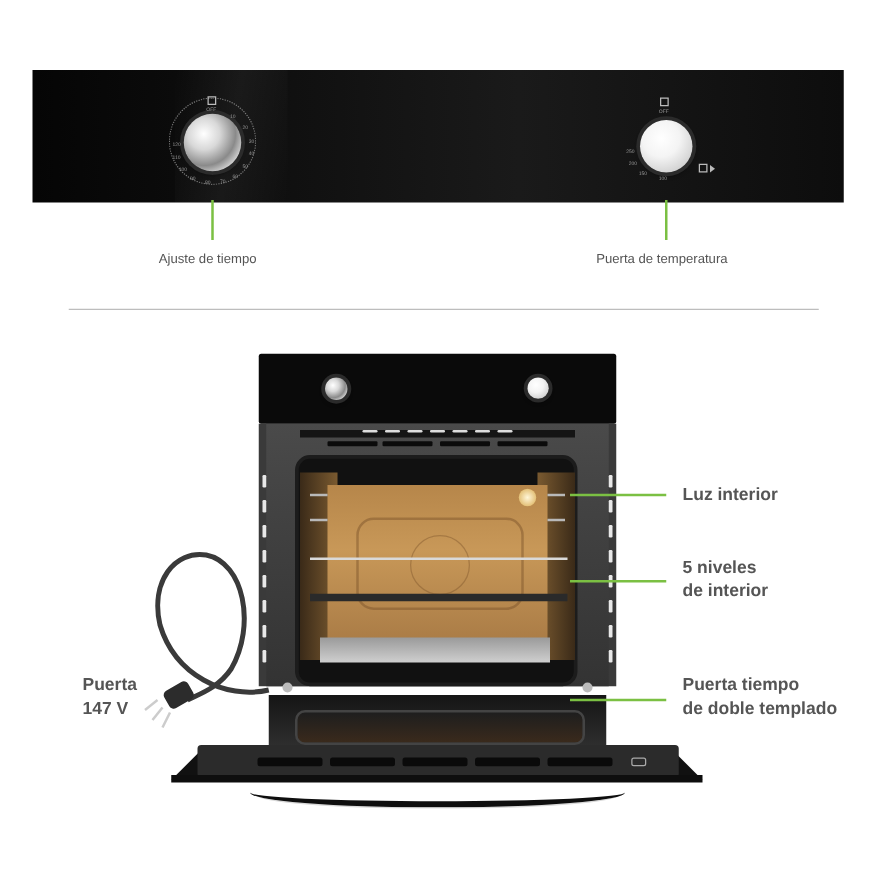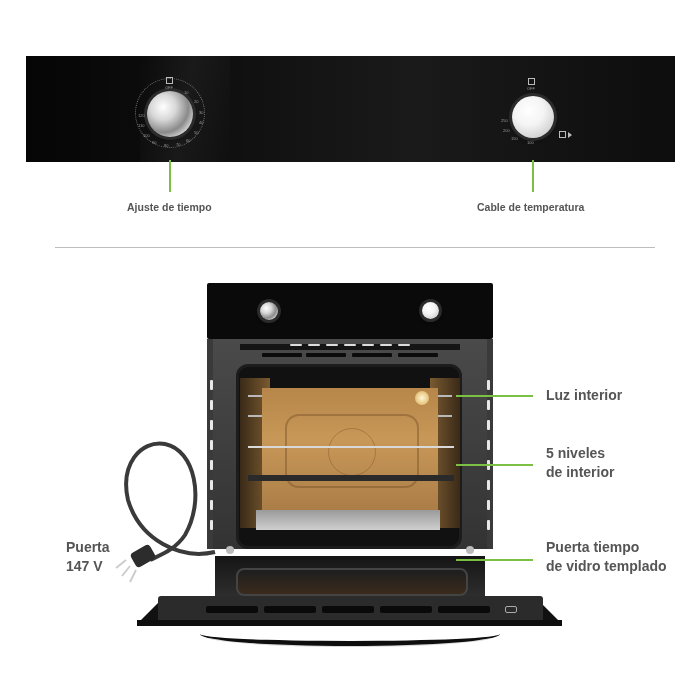--- a/index.html
+++ b/index.html
@@ -14,21 +14,21 @@
   .dial-ring { position:absolute; left:0; top:0; width:70px; height:70px; border-radius:50%; border:1px dotted #777; box-sizing:border-box; }
   .knob { position:absolute; border-radius:50%; box-shadow:0 0 0 3px #2b2b2b, 0 2px 4px rgba(0,0,0,.8); }
   .knob-chrome { background:radial-gradient(circle at 35% 35%, #ffffff 0%, #d8d8d8 30%, #8a8a8a 60%, #f0f0f0 85%, #9a9a9a 100%); }
   .knob-white { background:radial-gradient(circle at 40% 35%, #ffffff 0%, #f4f4f4 40%, #cfcfcf 80%, #a8a8a8 100%); }
   .tick-label { position:absolute; font-size:4px; color:#999; font-family:"Liberation Sans", sans-serif; }
   .timer-icon { width:7px; height:7px; border:1px solid #bbb; box-sizing:border-box; }
 
   .green-v { width:2px; background:#7bc043; }
   .green-h { height:2px; background:#7bc043; }
 
-  .label-sm { font-size:10.5px; font-weight:bold; color:#555; white-space:nowrap; }
+  .label-sm { font-size:10.5px; font-weight:normal; color:#555; white-space:nowrap; }
   .label-lg { font-size:14px; font-weight:bold; color:#555; line-height:19px; white-space:nowrap; }
 
   .divider { left:55px; top:247px; width:600px; height:1px; background:#bdbdbd; }
 
   
   .oven-top { left:207px; top:283px; width:286px; height:56px; background:#0a0a0a; border-radius:2px; }
   .oven-body { left:207px; top:339px; width:286px; height:210px; background:#3a3a3a; }
   .oven-frame { left:213px; top:339px; width:274px; height:210px; background:linear-gradient(#4a4a4a,#333); }
   .side-slot { width:3px; height:10px; background:#e8e8e8; border-radius:1px; }
   .cavity { left:236px; top:364px; width:226px; height:185px; border-radius:12px; background:#111; border:3px solid #1c1c1c; box-sizing:border-box; overflow:hidden; }
@@ -80,21 +80,21 @@
 <div class="abs tick-label" style="left:501px; top:118px;">250</div>
 <div class="abs tick-label" style="left:503px; top:128px;">200</div>
 <div class="abs tick-label" style="left:511px; top:136px;">150</div>
 <div class="abs tick-label" style="left:527px; top:140px;">100</div>
 <div class="abs timer-icon" style="left:559px; top:131px;"></div>
 <div class="abs" style="left:568px; top:132px; width:0; height:0; border-left:4px solid #bbb; border-top:3px solid transparent; border-bottom:3px solid transparent;"></div>
 
 <div class="abs green-v" style="left:169px; top:160px; height:32px;"></div>
 <div class="abs label-sm" style="left:127px; top:201px;">Ajuste de tiempo</div>
 <div class="abs green-v" style="left:532px; top:160px; height:32px;"></div>
-<div class="abs label-sm" style="left:477px; top:201px;">Cable de temperatura</div>
+<div class="abs label-sm" style="left:477px; top:201px;">Puerta de temperatura</div>
 
 <div class="abs divider"></div>
 
 <div class="abs oven-body"></div>
 <div class="abs oven-frame"></div>
 
 <div class="abs side-slot" style="left:210px; top:380px;"></div>
 <div class="abs side-slot" style="left:210px; top:400px;"></div>
 <div class="abs side-slot" style="left:210px; top:420px;"></div>
 <div class="abs side-slot" style="left:210px; top:440px;"></div>
@@ -172,16 +172,16 @@
 
 <div class="abs green-h" style="left:456px; top:395px; width:77px;"></div>
 <div class="abs label-lg" style="left:546px; top:386px;">Luz interior</div>
 
 <div class="abs green-h" style="left:456px; top:464px; width:77px;"></div>
 <div class="abs label-lg" style="left:546px; top:444px;">5 niveles</div>
 <div class="abs label-lg" style="left:546px; top:463px;">de interior</div>
 
 <div class="abs green-h" style="left:456px; top:559px; width:77px;"></div>
 <div class="abs label-lg" style="left:546px; top:538px;">Puerta tiempo</div>
-<div class="abs label-lg" style="left:546px; top:557px;">de vidro templado</div>
+<div class="abs label-lg" style="left:546px; top:557px;">de doble templado</div>
 
 <div class="abs label-lg" style="left:66px; top:538px;">Puerta</div>
 <div class="abs label-lg" style="left:66px; top:557px;">147 V</div>
 
 </body></html>

